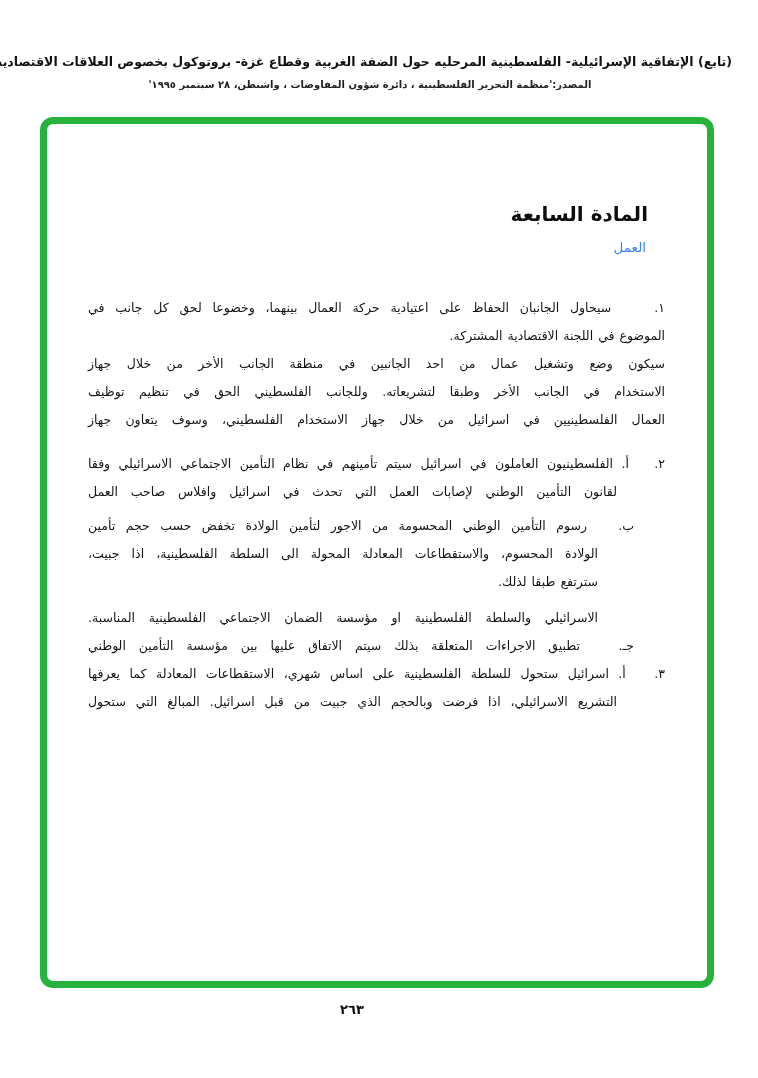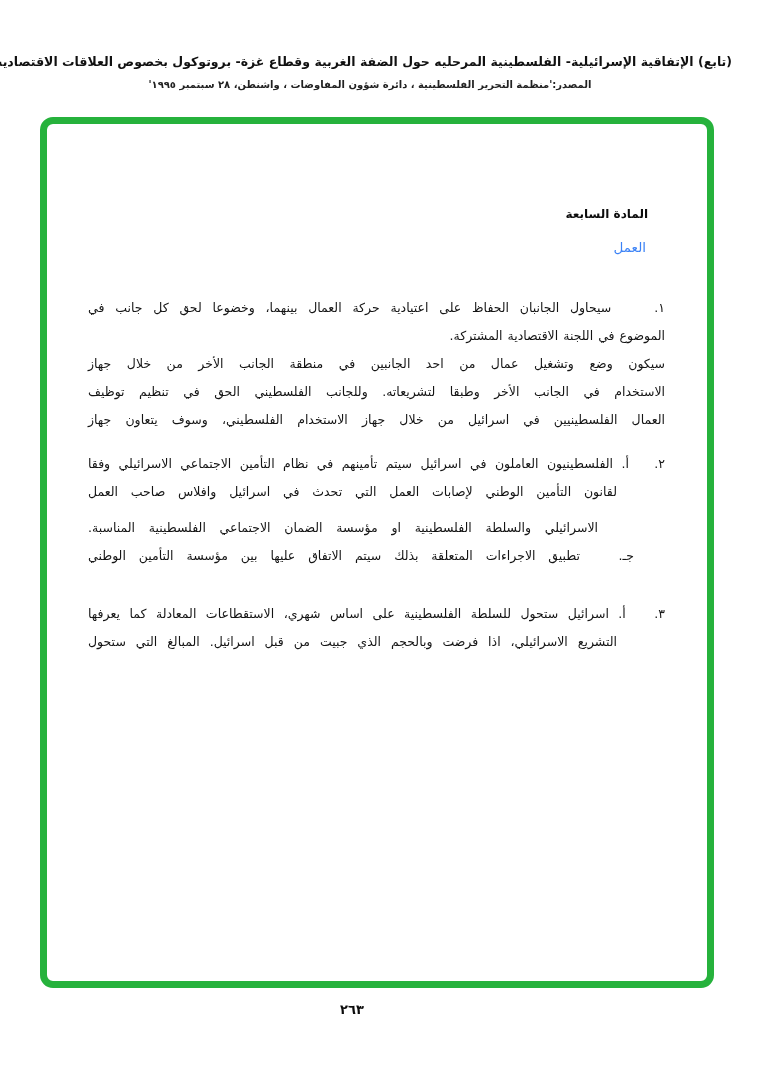--- a/index.html
+++ b/index.html
@@ -27,42 +27,42 @@
   }
 
   
   .doc{
     position:absolute;left:40px;top:117px;width:674px;height:871px;
     box-sizing:border-box;direction:rtl;
     padding:0 49px 0 48px;
   }
   .article-heading{
     margin:87px 17px 0 0;text-align:right;
-    font-size:12px;font-weight:bold;color:#0d0d0d;line-height:20px;
+    font-size:20px;font-weight:bold;color:#0d0d0d;line-height:20px;
   }
   .article-subheading{
     margin:14px 19px 0 0;text-align:right;
     font-size:13.5px;font-weight:normal;color:#3b82f6;line-height:18px;
   }
 
   .body-text{margin-top:38px;font-size:12.5px;color:#141414;}
   .ln{
     line-height:28px;
     text-align:justify;text-align-last:justify;
     word-spacing:1px;
   }
   .ln.end{text-align-last:right;}
   .ind-a{padding-left:0;padding-right:48px;}   
   .b-first{padding-right:31px;}                
   .b-rest{padding-right:67px;}                 
 
   .block-2a{margin-top:16px;}
   .block-2b{margin-top:6px;}
   .block-2c{margin-top:8px;}
-  .block-3a{margin-top:30px;}
+  .block-3a{}
 
   
   .page-number{
     position:absolute;top:1002px;left:-27px;width:758px;text-align:center;
     font-size:13px;font-weight:bold;letter-spacing:3px;color:#0c0c0c;
   }
 </style>
 </head>
 <body style="color: rgb(22, 22, 22);">
 
@@ -89,20 +89,25 @@
       <div class="ln">سيكون وضع وتشغيل عمال من احد الجانبين في منطقة الجانب الأخر من خلال جهاز</div>
       <div class="ln">الاستخدام في الجانب الأخر وطبقا لتشريعاته. وللجانب الفلسطيني الحق في تنظيم توظيف</div>
       <div class="ln">العمال الفلسطينيين في اسرائيل من خلال جهاز الاستخدام الفلسطيني، وسوف يتعاون جهاز</div>
     </div>
 
     <div class="block-2a">
       <div class="ln">٢.&nbsp;&nbsp;&nbsp;أ. الفلسطينيون العاملون في اسرائيل سيتم تأمينهم في نظام التأمين الاجتماعي الاسرائيلي وفقا</div>
       <div class="ln ind-a">لقانون التأمين الوطني لإصابات العمل التي تحدث في اسرائيل وافلاس صاحب العمل</div>
     </div>
 
+    <div class="block-2b">
+      <div class="ln b-first">ب.&nbsp;&nbsp;&nbsp;رسوم التأمين الوطني المحسومة من الاجور لتأمين الولادة تخفض حسب حجم تأمين</div>
+      <div class="ln b-rest">الولادة المحسوم، والاستقطاعات المعادلة المحولة الى السلطة الفلسطينية، اذا جبيت،</div>
+      <div class="ln b-rest end">سترتفع طبقا لذلك.</div>
+    </div>
 
     <div class="block-2c">
       <div class="ln b-rest">الاسرائيلي والسلطة الفلسطينية او مؤسسة الضمان الاجتماعي الفلسطينية المناسبة.</div>
       <div class="ln b-first">جـ.&nbsp;&nbsp;&nbsp;تطبيق الاجراءات المتعلقة بذلك سيتم الاتفاق عليها بين مؤسسة التأمين الوطني</div>
     </div>
 
     <div class="block-3a">
       <div class="ln">٣.&nbsp;&nbsp;&nbsp;أ. اسرائيل ستحول للسلطة الفلسطينية على اساس شهري، الاستقطاعات المعادلة كما يعرفها</div>
       <div class="ln ind-a">التشريع الاسرائيلي، اذا فرضت وبالحجم الذي جبيت من قبل اسرائيل. المبالغ التي ستحول</div>
     </div>

